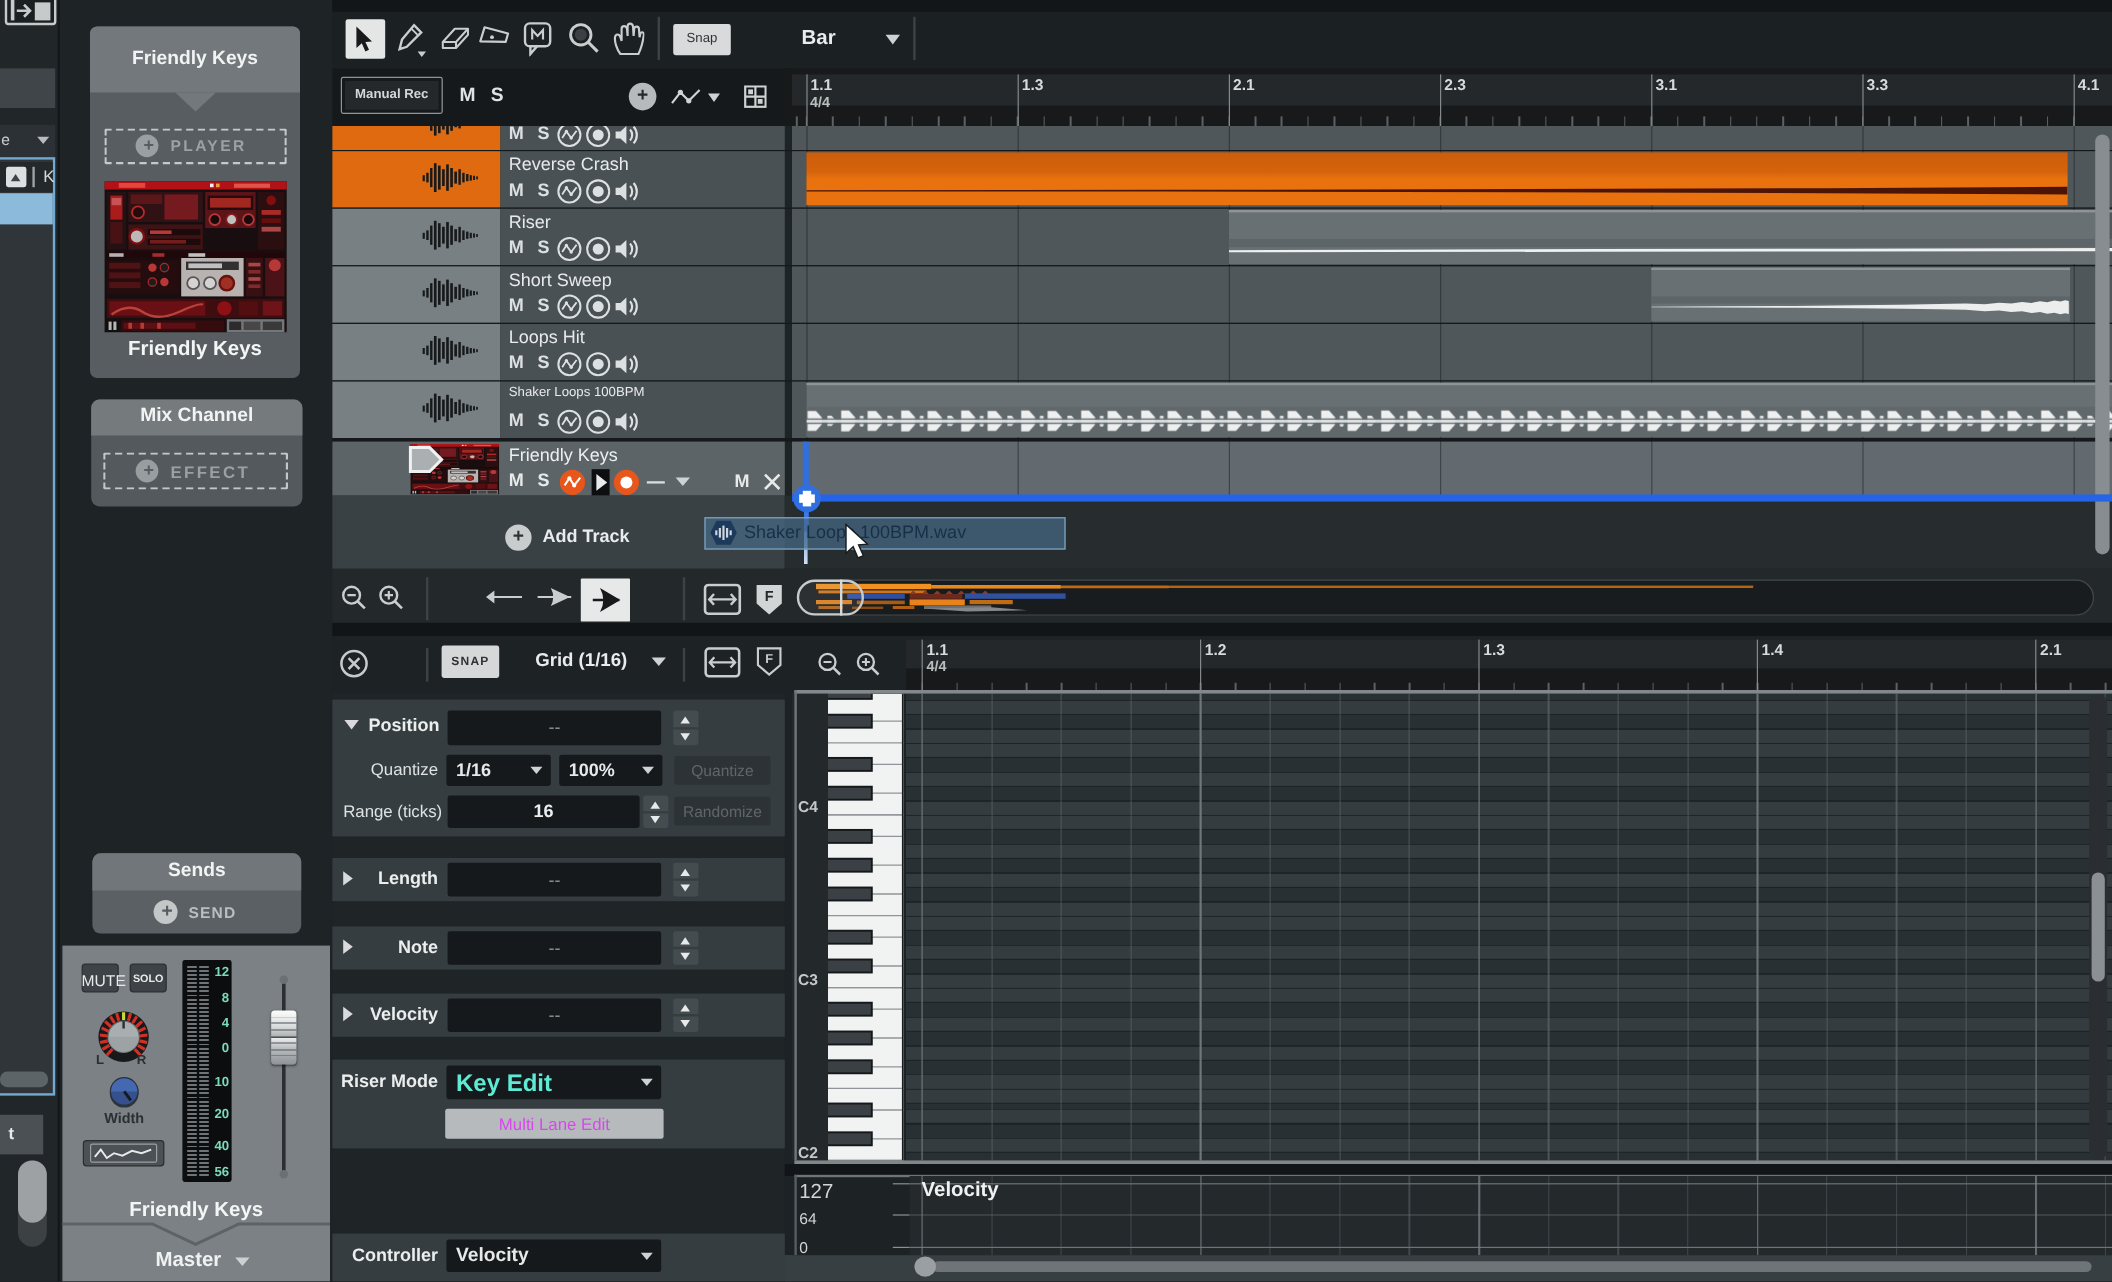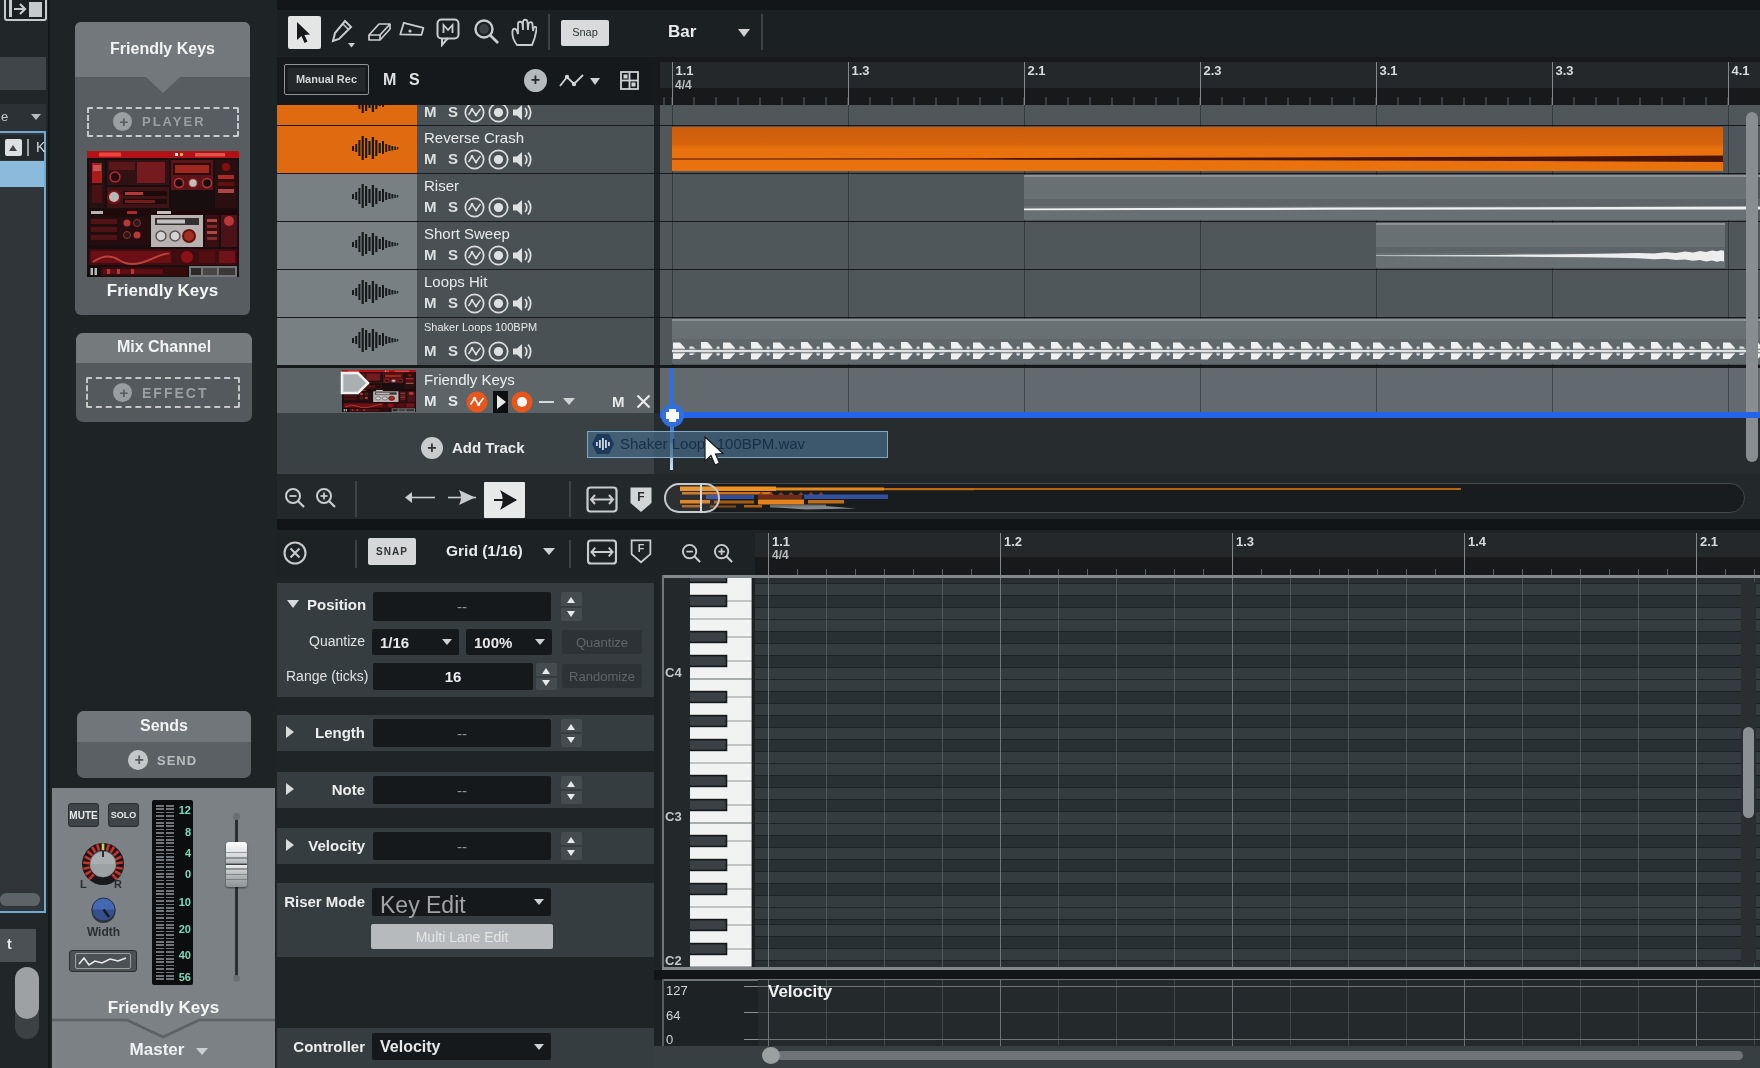--- a/index.html
+++ b/index.html
@@ -138,21 +138,21 @@
 
 <div class="a" style="left:77px;top:711px;width:174px;height:67px;background:#5a6064;border-radius:7px"></div>
 <div class="a" style="left:77px;top:711px;width:174px;height:31px;background:#70767a;border-radius:7px 7px 0 0"></div>
 <div class="tx" style="left:77px;top:717px;width:174px;text-align:center;font-size:16px;font-weight:bold;color:#f2f4f4">Sends</div>
 <div class="a" style="left:128px;top:750px;width:20px;height:20px;background:#c3c7c8;border-radius:50%"></div>
 <div class="tx" style="left:134.5px;top:751px;font-size:16px;color:#565c60;font-weight:bold">+</div>
 <div class="tx" style="left:157px;top:753px;font-size:13px;font-weight:bold;letter-spacing:1px;color:#b9bec0">SEND</div>
 
 <div class="a" style="left:52px;top:788px;width:223px;height:280px;background:#7b8185"></div>
 <div class="a" style="left:68px;top:803px;width:31px;height:24px;background:#3d4346;border-radius:3px;border:1px solid #2a2f31"></div>
-<div class="tx" style="left:68px;top:810px;width:31px;text-align:center;font-size:10px;font-weight:bold;color:#e8eaea">MUTE</div>
+<div class="tx" style="left:68px;top:810px;width:31px;text-align:center;font-size:13px;font-weight:normal;color:#e8eaea">MUTE</div>
 <div class="a" style="left:108px;top:803px;width:31px;height:24px;background:#3d4346;border-radius:3px;border:1px solid #2a2f31"></div>
 <div class="tx" style="left:108px;top:810px;width:31px;text-align:center;font-size:9px;font-weight:bold;color:#e8eaea">SOLO</div>
 
 <svg class="a" style="left:81px;top:842px" width="44" height="46" viewBox="0 0 44 46">
 <circle cx="22" cy="22" r="21" fill="#17191b"></circle>
 <g stroke="#d03025" stroke-width="2.6">
 <line x1="22" y1="1.5" x2="22" y2="8" stroke="#cdd838"></line>
 <line x1="27.8" y1="2.3" x2="26" y2="8.6"></line>
         <line x1="33" y1="5" x2="29.6" y2="10.5"></line>
         <line x1="37.4" y1="9.2" x2="32.5" y2="13.6"></line>
@@ -874,24 +874,24 @@
     <div class="tx" style="left:365px;top:837px;font-size:15px;font-weight:bold;color:#eceeee;transform:translateX(-100%)">Velocity</div>
     <div class="a" style="left:373px;top:832px;width:178px;height:28px;background:#16191b;border-radius:2px"></div>
     <div class="tx" style="left:373px;top:837.6px;width:178px;text-align:center;font-size:15px;font-weight:normal;color:#8d9396">--</div>
     <div class="a" style="left:561px;top:832px;width:21px;height:13.0px;background:#454c50;border-radius:2px 2px 0 0"></div>
     <div class="a" style="left:561px;top:847.0px;width:21px;height:13.0px;background:#454c50;border-radius:0 0 2px 2px"></div>
     <div class="a" style="left:567px;top:837.0px;width:0;height:0;border-left:4.5px solid transparent;border-right:4.5px solid transparent;border-bottom:6px solid #e8eaea"></div>
     <div class="a" style="left:567px;top:850.0px;width:0;height:0;border-left:4.5px solid transparent;border-right:4.5px solid transparent;border-top:6px solid #e8eaea"></div>
     <div class="a" style="left:277px;top:883px;width:383px;height:74px;background:#363d41"></div>
     <div class="tx" style="left:365px;top:893px;font-size:15px;font-weight:bold;color:#eceeee;transform:translateX(-100%)">Riser Mode</div>
     <div class="a" style="left:372px;top:888px;width:179px;height:28px;background:#16191b;border-radius:2px"></div>
-    <div class="tx" style="left:380px;top:892.48px;font-size:23px;font-weight:normal;color:#a3a3a3">Key Edit</div>
+    <div class="tx" style="left:380px;top:892.48px;font-size:20px;font-weight:bold;color:#5eead4">Key Edit</div>
     <div class="a" style="left:534px;top:899.0px;width:0;height:0;border-left:5.5px solid transparent;border-right:5.5px solid transparent;border-top:6.5px solid #cfd2d3"></div>
     <div class="a" style="left:371px;top:924px;width:182px;height:25px;background:#b6babc;border-radius:2px"></div>
-    <div class="tx" style="left:371px;top:929px;width:182px;text-align:center;font-size:14px;color:#e5e5e5">Multi Lane Edit</div>
+    <div class="tx" style="left:371px;top:929px;width:182px;text-align:center;font-size:14px;color:#d946ef">Multi Lane Edit</div>
     <div class="a" style="left:277px;top:1028px;width:383px;height:40px;background:#363d41"></div>
     <div class="tx" style="left:365px;top:1038px;font-size:15px;font-weight:bold;color:#eceeee;transform:translateX(-100%)">Controller</div>
     <div class="a" style="left:372px;top:1033px;width:179px;height:27px;background:#16191b;border-radius:2px"></div>
     <div class="tx" style="left:380px;top:1037.54px;font-size:16px;font-weight:bold;color:#e6e8e9">Velocity</div>
     <div class="a" style="left:534px;top:1043.5px;width:0;height:0;border-left:5.5px solid transparent;border-right:5.5px solid transparent;border-top:6.5px solid #cfd2d3"></div>
     <div class="a" style="left:654px;top:577px;width:1106px;height:403px;background:#1d2225"></div>
     <div class="a" style="left:660px;top:578.0px;width:30px;height:389.0px;background:#23282b"></div>
     <div class="tx" style="left:665px;top:665.0px;font-size:13px;font-weight:bold;color:#c4c8c9">C4</div>
     <div class="tx" style="left:665px;top:809.0px;font-size:13px;font-weight:bold;color:#c4c8c9">C3</div>
     <div class="tx" style="left:665px;top:953.0px;font-size:13px;font-weight:bold;color:#c4c8c9">C2</div>
@@ -943,21 +943,21 @@
     <div class="a" style="left:662px;top:575px;width:1098px;height:2.5px;background:#82888c"></div>
     <div class="a" style="left:662px;top:575px;width:2px;height:392.0px;background:#70777b"></div>
     <div class="a" style="left:1741px;top:579.0px;width:15px;height:387.0px;background:#2a2e31;border-radius:7px"></div>
     <div class="a" style="left:1742.5px;top:727px;width:11px;height:91px;background:#8b9094;border-radius:5.5px"></div>
     <div class="a" style="left:654px;top:969.5px;width:1106px;height:10.5px;background:#121517"></div>
     <div class="a" style="left:662px;top:967px;width:1098px;height:2.5px;background:#80868a"></div>
 <div class="a" style="left:654px;top:980px;width:1106px;height:66px;background:#1d2225"></div>
 <div class="a" style="left:662px;top:978.5px;width:1098px;height:2px;background:#6e7478"></div>
 <div class="a" style="left:662px;top:978.5px;width:2px;height:67px;background:#565c60"></div>
 <div class="a" style="left:758px;top:980px;width:1002px;height:66px;background:#24292c"></div>
-<div class="tx" style="left:666px;top:983px;font-size:13px;color:#d2d5d6">127</div>
+<div class="tx" style="left:666px;top:983px;font-size:17px;color:#d2d5d6">127</div>
 <div class="tx" style="left:666px;top:1008px;font-size:13px;color:#d2d5d6">64</div>
 <div class="tx" style="left:666px;top:1032px;font-size:13px;color:#d2d5d6">0</div>
 <div class="a" style="left:744px;top:986px;width:14px;height:1.3px;background:#8a9093"></div>
 <div class="a" style="left:744px;top:1012px;width:14px;height:1.3px;background:#8a9093"></div>
 <div class="a" style="left:744px;top:1039px;width:14px;height:1.3px;background:#8a9093"></div>
 <div class="a" style="left:758px;top:986px;width:1002px;height:1.3px;background:#6d7478"></div>
 <div class="a" style="left:758px;top:1012px;width:1002px;height:1.3px;background:#4a5154"></div>
 <div class="a" style="left:758px;top:1039px;width:1002px;height:1.3px;background:#6d7478"></div>
 <div class="a" style="left:758px;top:980px;width:1002px;height:66px;background:repeating-linear-gradient(to right,rgba(108,116,120,0.4) 0,rgba(108,116,120,0.4) 1px,transparent 1px,transparent 58px);background-position:10px 0"></div>
 <div class="a" style="left:758px;top:980px;width:1002px;height:66px;background:repeating-linear-gradient(to right,rgba(125,132,136,0.7) 0,rgba(125,132,136,0.7) 1.2px,transparent 1.2px,transparent 232px);background-position:10px 0"></div>

